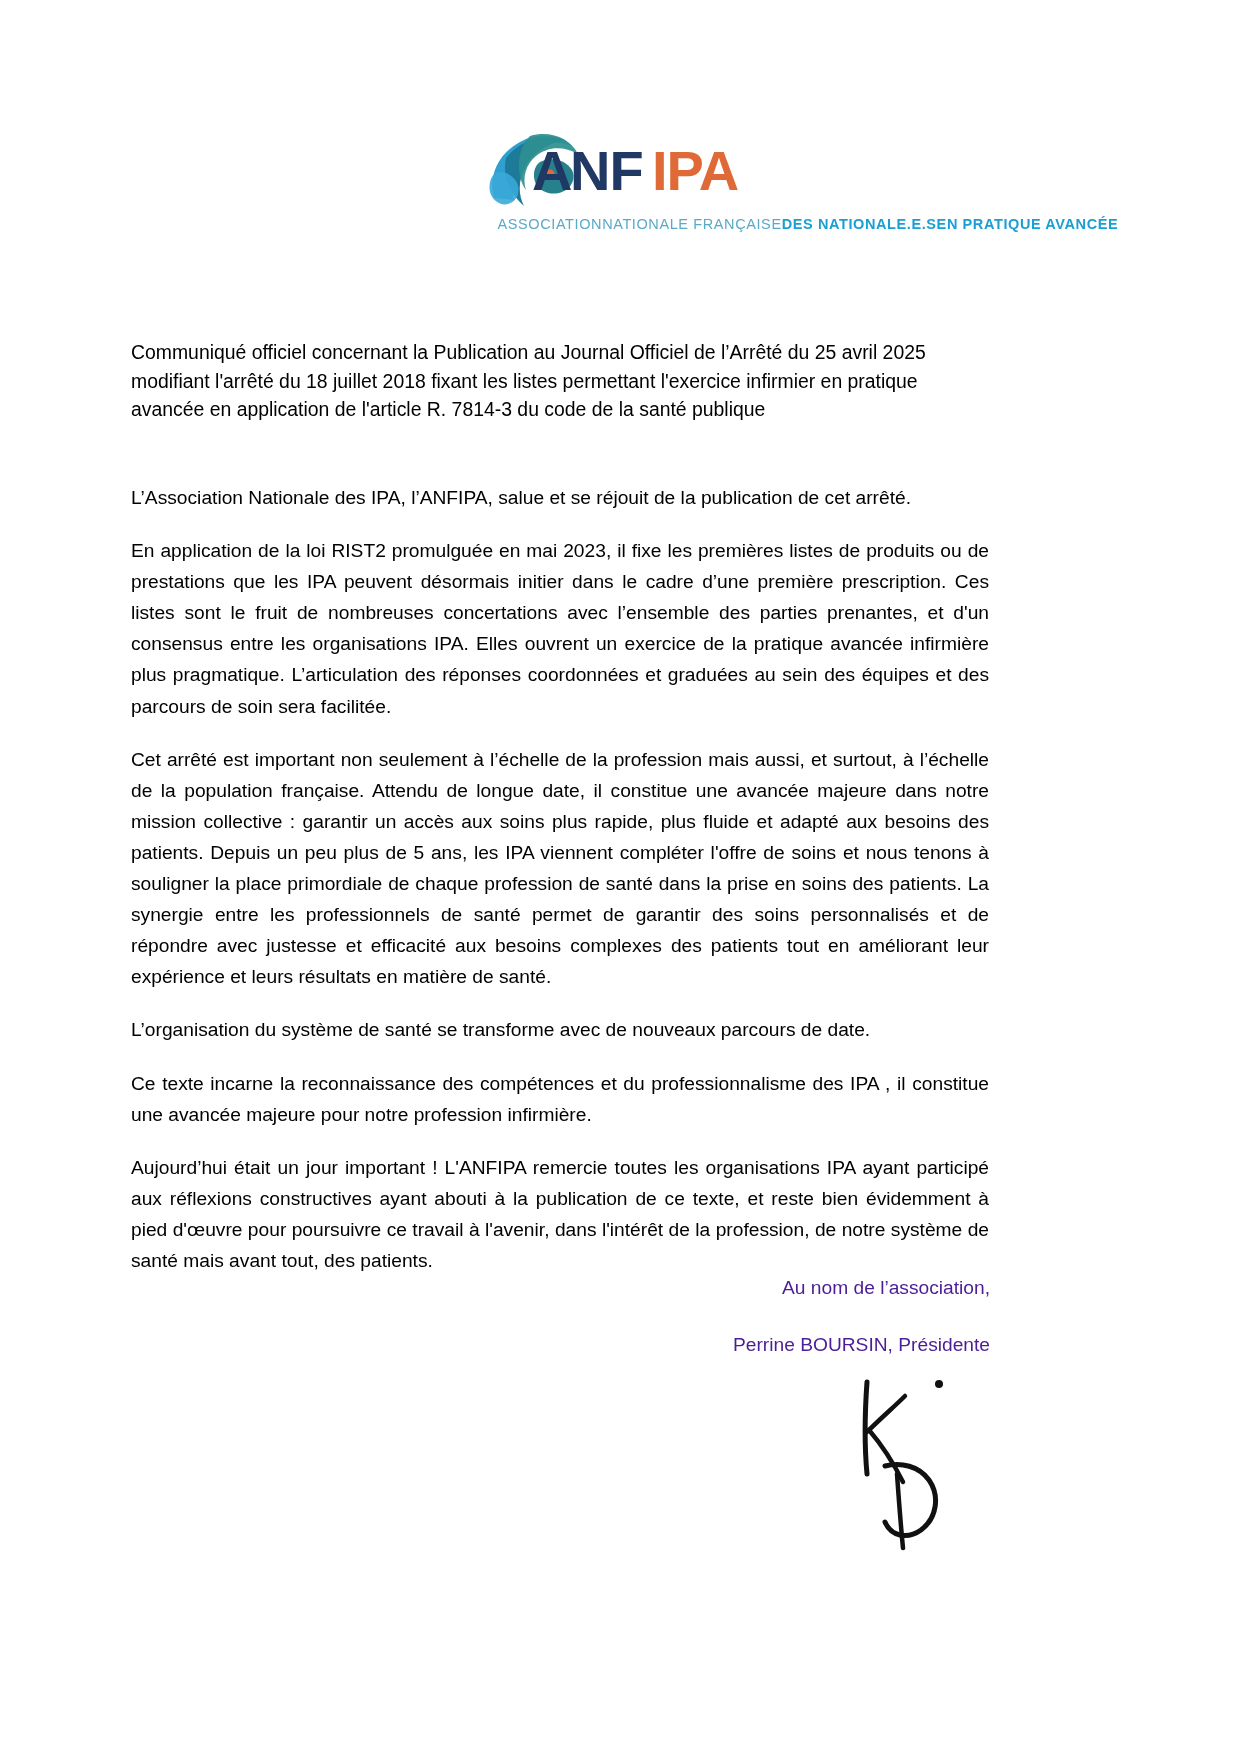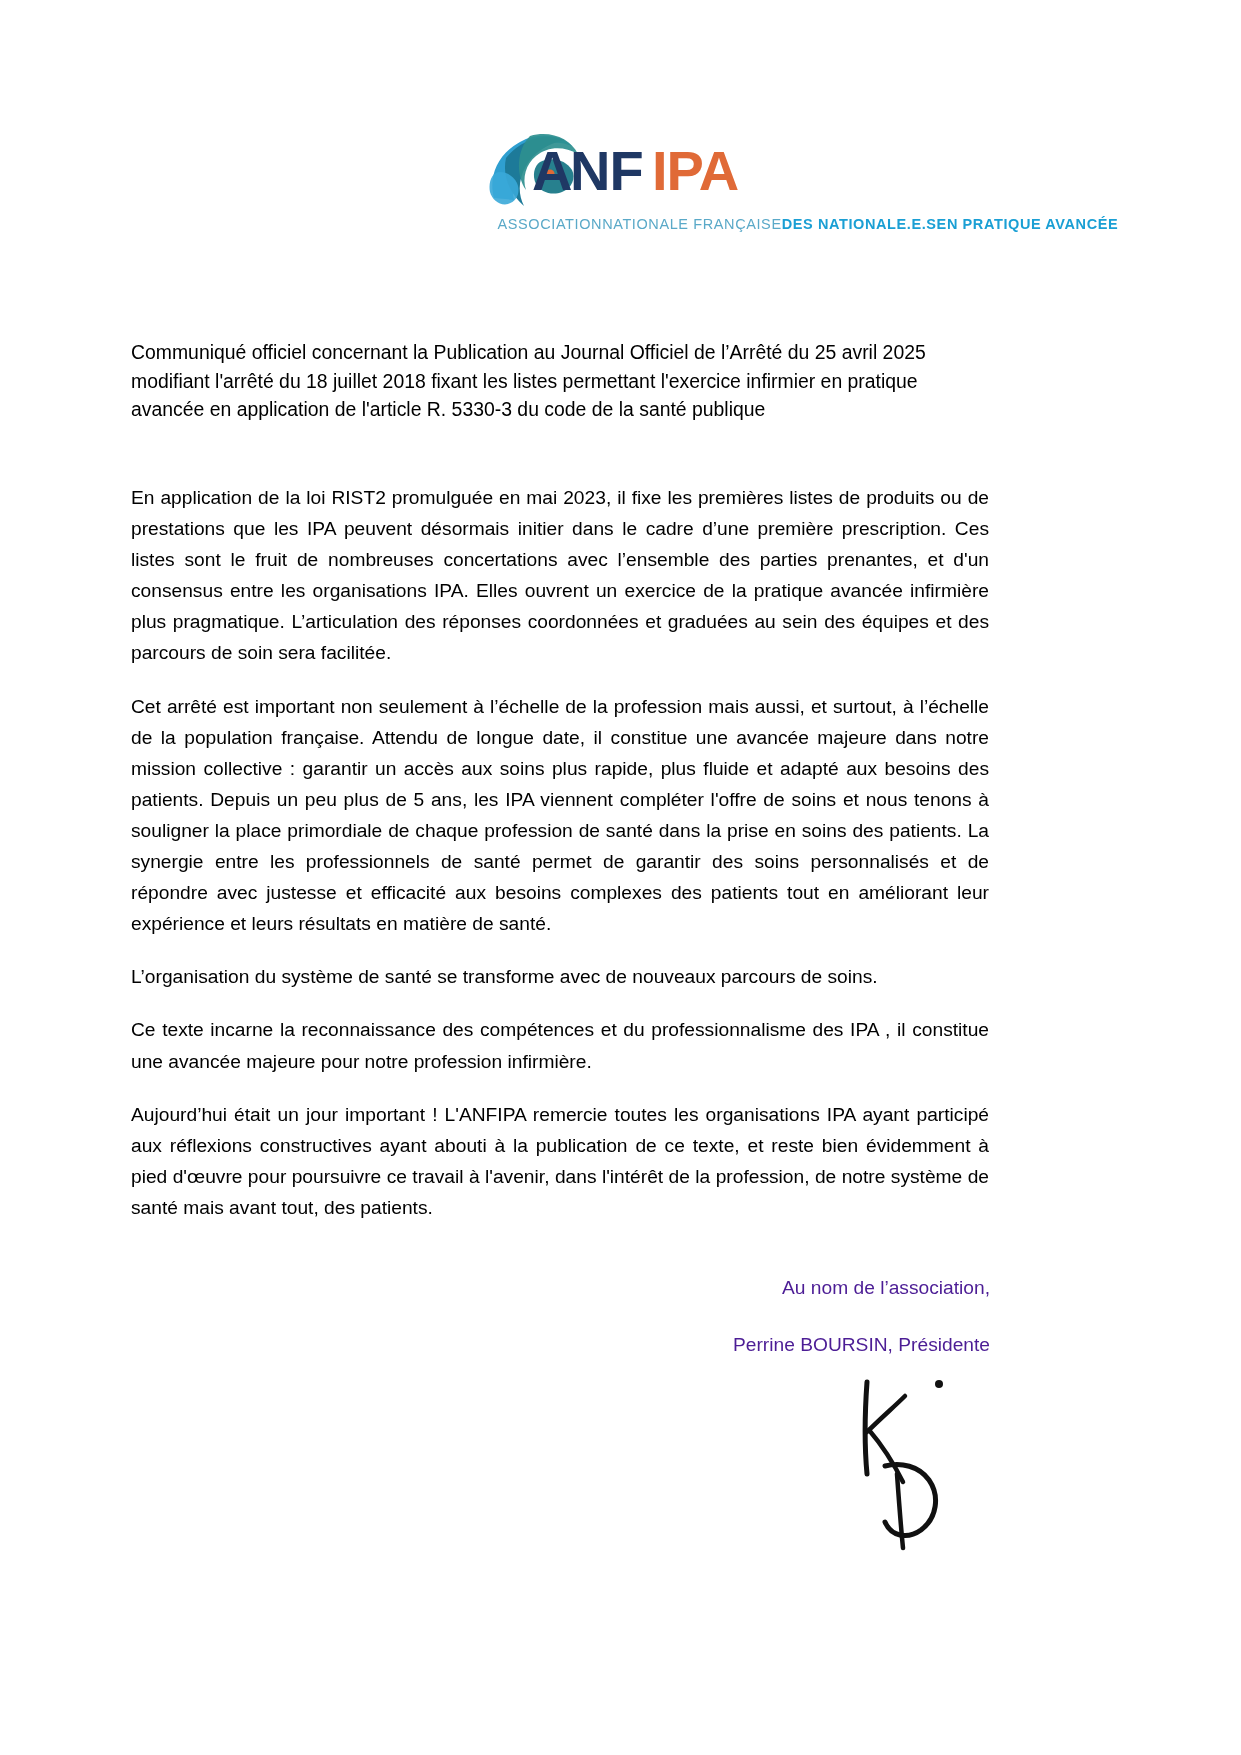--- a/index.html
+++ b/index.html
@@ -139,27 +139,28 @@
       <div class="tag-line tag-light">ASSOCIATION</div>
       <div class="tag-line tag-light">NATIONALE FRANÇAISE</div>
       <div class="tag-line tag-bold">DES NATIONALE.E.S</div>
       <div class="tag-line tag-bold">EN PRATIQUE AVANCÉE</div>
     </div>
   </div>
 
   <div class="doc-title">
     <div>Communiqué officiel concernant la Publication au Journal Officiel de l’Arrêté du 25 avril 2025</div>
     <div>modifiant l'arrêté du 18 juillet 2018 fixant les listes permettant l'exercice infirmier en pratique</div>
-    <div>avancée en application de l'article R. 5330-3 du code de la santé publique</div>
+    <div>avancée en application de l'article R. 7814-3 du code de la santé publique</div>
   </div>
 
   <div class="body-copy">
+    <p>L’Association Nationale des IPA, l’ANFIPA, salue et se réjouit de la publication de cet arrêté.</p>
     <p>En application de la loi RIST2 promulguée en mai 2023, il fixe les premières listes de produits ou de prestations que les IPA peuvent désormais initier dans le cadre d’une première prescription. Ces listes sont le fruit de nombreuses concertations avec l’ensemble des parties prenantes, et d'un consensus entre les organisations IPA. Elles ouvrent un exercice de la pratique avancée infirmière plus pragmatique. L’articulation des réponses coordonnées et graduées au sein des équipes et des parcours de soin sera facilitée.</p>
     <p>Cet arrêté est important non seulement à l’échelle de la profession mais aussi, et surtout, à l’échelle de la population française. Attendu de longue date, il constitue une avancée majeure dans notre mission collective : garantir un accès aux soins plus rapide, plus fluide et adapté aux besoins des patients. Depuis un peu plus de 5 ans, les IPA viennent compléter l'offre de soins et nous tenons à souligner la place primordiale de chaque profession de santé dans la prise en soins des patients. La synergie entre les professionnels de santé permet de garantir des soins personnalisés et de répondre avec justesse et efficacité aux besoins complexes des patients tout en améliorant leur expérience et leurs résultats en matière de santé.</p>
-    <p>L’organisation du système de santé se transforme avec de nouveaux parcours de soins.</p>
+    <p>L’organisation du système de santé se transforme avec de nouveaux parcours de date.</p>
     <p>Ce texte incarne la reconnaissance des compétences et du professionnalisme des IPA , il constitue une avancée majeure pour notre profession infirmière.</p>
     <p class="last-para">Aujourd’hui était un jour important ! L'ANFIPA remercie toutes les organisations IPA ayant participé aux réflexions constructives ayant abouti à la publication de ce texte, et reste bien évidemment à pied d'œuvre pour poursuivre ce travail à l'avenir, dans l'intérêt de la profession, de notre système de santé mais avant tout, des patients.</p>
   </div>
 
   <div class="signoff">
     <div class="sig-line-1">Au nom de l’association,</div>
     <div class="sig-line-2">Perrine BOURSIN, Présidente</div>
   </div>
 
   <div class="signature-mark">

